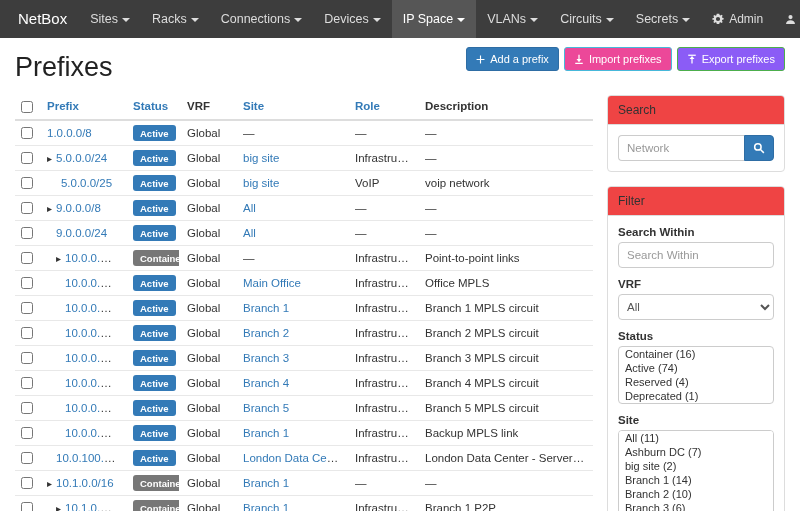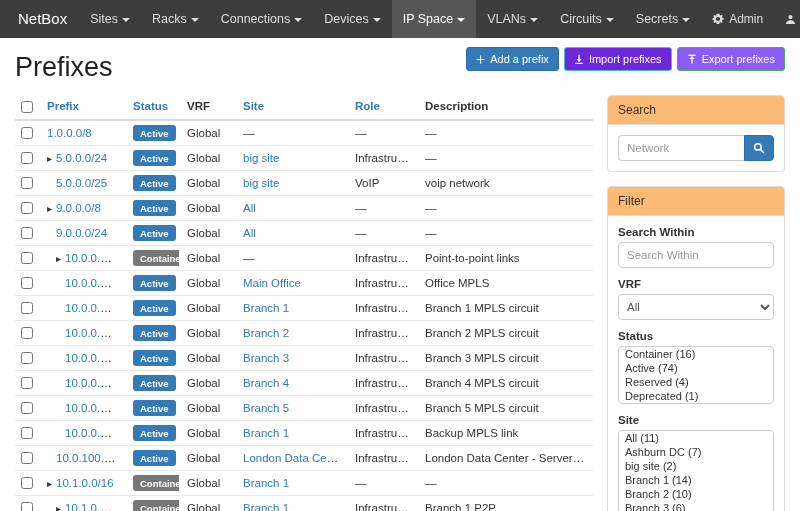--- a/index.html
+++ b/index.html
@@ -17,42 +17,42 @@
   .nav-item.active { background:#565656; color:#fff; }
   .caret { display:inline-block; width:0; height:0; border-top:4px solid; border-right:4px solid transparent; border-left:4px solid transparent; margin-left:4px; vertical-align:middle; }
   .nav-right { margin-left:auto; display:flex; align-items:stretch; }
   .nav-right .nav-item { display:flex; align-items:center; gap:5px; font-size:12px; }
   .icon { display:inline-flex; align-items:center; }
   
   .content { position:relative; padding:6px 15px 0 15px; }
   .actions { position:absolute; top:9px; right:15px; display:flex; gap:5px; }
   .btn { display:inline-flex; align-items:center; gap:5px; font-size:11px; color:#fff; padding:4px 9px; border-radius:3px; border:1px solid transparent; cursor:pointer; font-family:inherit; line-height:14px; }
   .btn-primary { background:#337ab7; border-color:#2e6da4; }
-  .btn-info { background:#6d28d9; border-color:#46b8da;justify-content:flex-end; }
+  .btn-info { background:#ec4899; border-color:#46b8da;justify-content:flex-end; }
   .btn-success { background:#8b5cf6; border-color:#4cae4c; }
   .page-title { font-size:27px; font-weight:normal; margin:8px 0 12px 0; color:#222; }
   
   .main { display:flex; gap:14px; align-items:flex-start; }
   .table-wrap { flex:1; min-width:0; }
   
   table.prefix-table { width:100%; border-collapse:collapse; font-size:11.5px; table-layout:fixed; }
   th { text-align:left; padding:5px 8px 7px 8px; border-bottom:2px solid #ddd; font-size:11.5px; color:#333; white-space:nowrap;margin-left:31px; }
   th a { color:#337ab7; text-decoration:none; font-weight:bold; }
   td { padding:4px 8px; border-bottom:1px solid #e8e8e8; vertical-align:middle; white-space:nowrap; overflow:hidden; text-overflow:ellipsis; }
   th.cb, td.cb { width:24px; padding:4px 3px 4px 3px; text-align:center; }
   input[type=checkbox] { width:12px; height:12px; margin:0; vertical-align:middle; }
   a.prefix-link, a.site-link { color:#337ab7; text-decoration:none; }
   .expand-arrow { color:#333; margin-right:4px; font-size:10px; }
   .badge-label { display:inline-block; color:#fff; font-size:9.5px; font-weight:bold; padding:2.5px 7px; border-radius:3px; line-height:11px; }
   .badge-active { background:#337ab7; }
   .badge-container { background:#777; }
   
   .sidebar { width:178px; flex:0 0 178px; display:flex; flex-direction:column; gap:14px; }
   .panel { border:1px solid #ddd; border-radius:4px; background:#fff; }
-  .panel-heading { background:#fdba74; border-bottom:1px solid #ddd; padding:7px 10px; font-size:12px; color:#333; border-radius:3px 3px 0 0; }
+  .panel-heading { background:#ef4444; border-bottom:1px solid #ddd; padding:7px 10px; font-size:12px; color:#333; border-radius:3px 3px 0 0; }
   .panel-body { padding:10px; }
   .input-group { display:flex; }
   .input-group input { flex:1; min-width:0; height:26px; border:1px solid #ccc; border-right:none; border-radius:4px 0 0 4px; padding:3px 8px; font-size:11.5px; font-family:inherit; color:#555; }
   .search-btn { width:30px; height:26px; background:#337ab7; border:1px solid #2e6da4; border-radius:0 4px 4px 0; display:flex; align-items:center; justify-content:center; cursor:pointer; padding:0; }
   .field { margin-bottom:10px; }
   .field label { display:block; font-size:11.5px; font-weight:bold; margin-bottom:4px; color:#333; }
   .field input[type=text], .field select { width:100%; border:1px solid #ccc; border-radius:4px; font-size:11.5px; font-family:inherit; color:#555; background:#fff; }
   .field input[type=text] { height:26px; padding:3px 8px; }
   select.single { height:26px; padding:2px 4px; }
   select.multi { padding:0; overflow-y:auto; }
@@ -167,21 +167,21 @@
               <td class="cb"><input type="checkbox" style=""></td>
               <td style="padding-left: 8px;"><span class="expand-arrow">▸</span><a href="#" class="prefix-link">5.0.0.0/24</a></td>
               <td><span class="badge-label badge-active">Active</span></td>
               <td>Global</td>
               <td><a href="#" class="site-link">big site</a></td>
               <td>Infrastructure</td>
               <td>—</td>
             </tr>
             <tr>
               <td class="cb"><input type="checkbox" style=""></td>
-              <td style="padding-left: 17px;"><a href="#" class="prefix-link">5.0.0.0/25</a></td>
+              <td style="padding-left: 17px; text-align: center;"><a href="#" class="prefix-link">5.0.0.0/25</a></td>
               <td><span class="badge-label badge-active">Active</span></td>
               <td>Global</td>
               <td><a href="#" class="site-link">big site</a></td>
               <td>VoIP</td>
               <td>voip network</td>
             </tr>
             <tr>
               <td class="cb"><input type="checkbox" style=""></td>
               <td style="padding-left: 8px;"><span class="expand-arrow">▸</span><a href="#" class="prefix-link">9.0.0.0/8</a></td>
               <td><span class="badge-label badge-active">Active</span></td>

